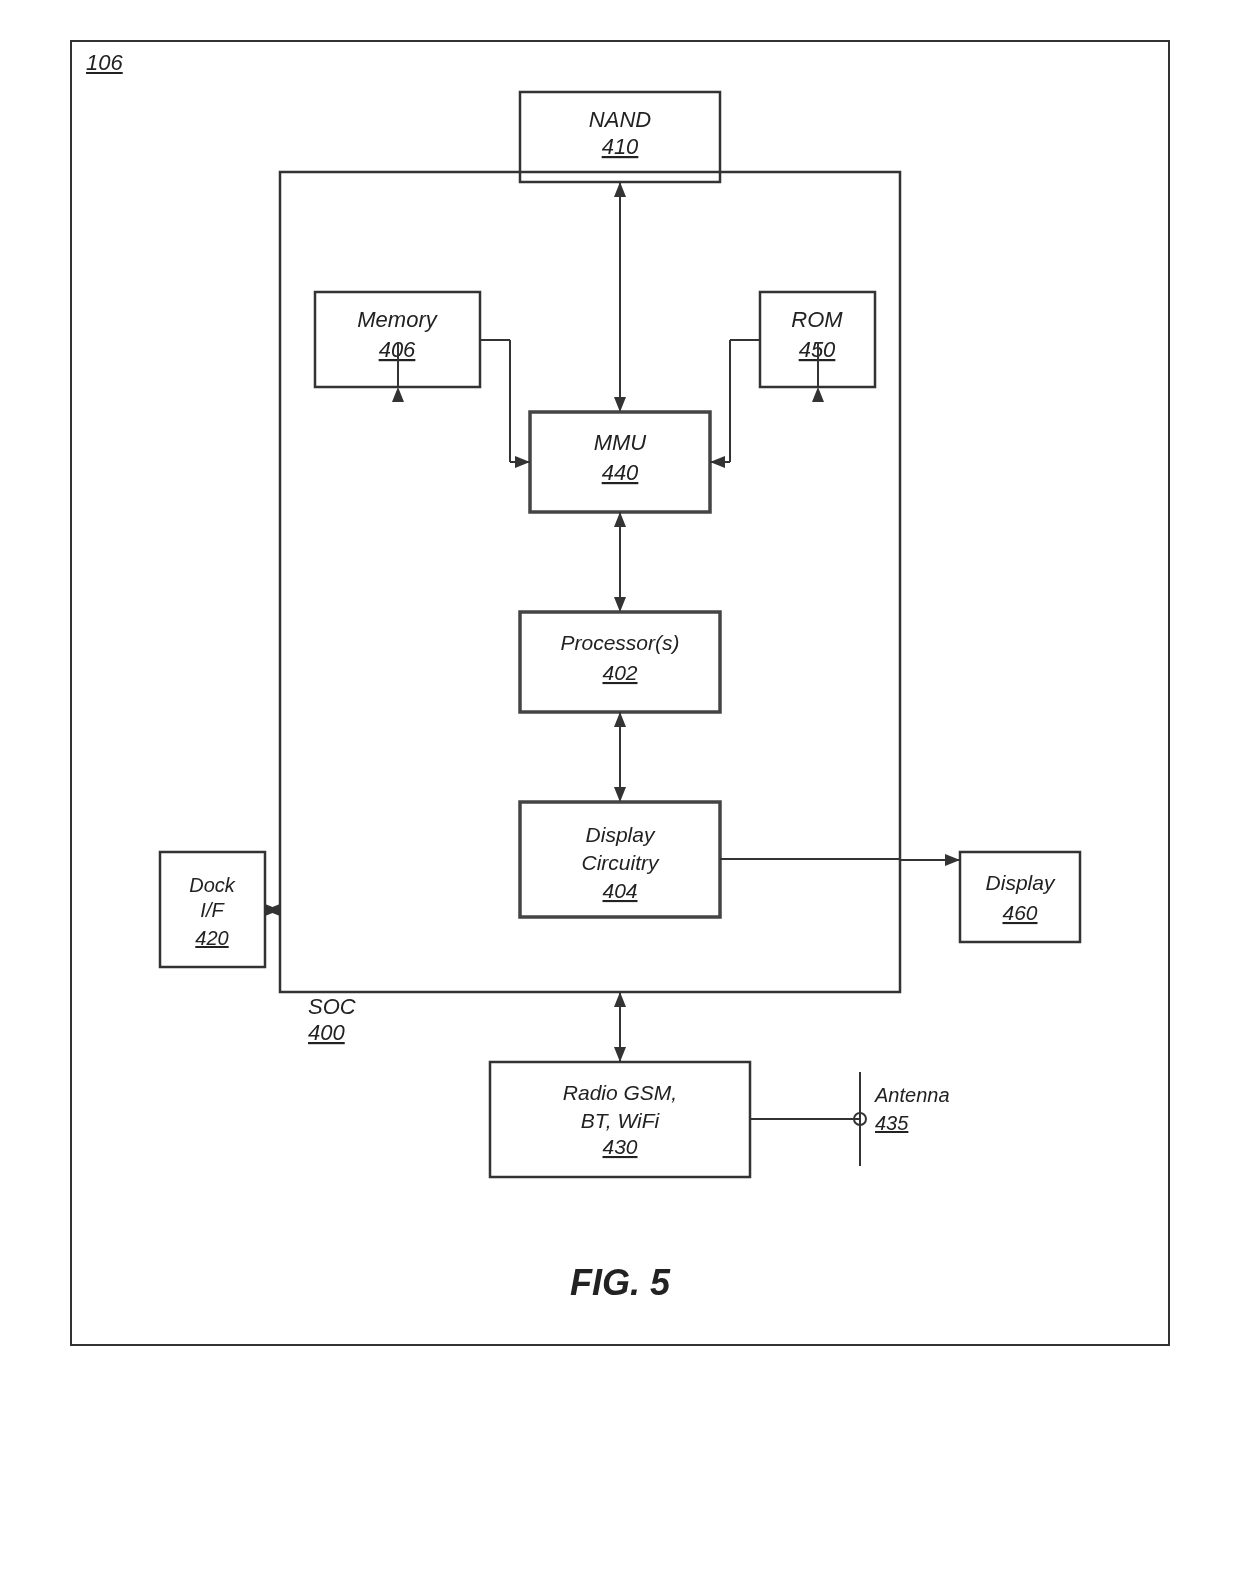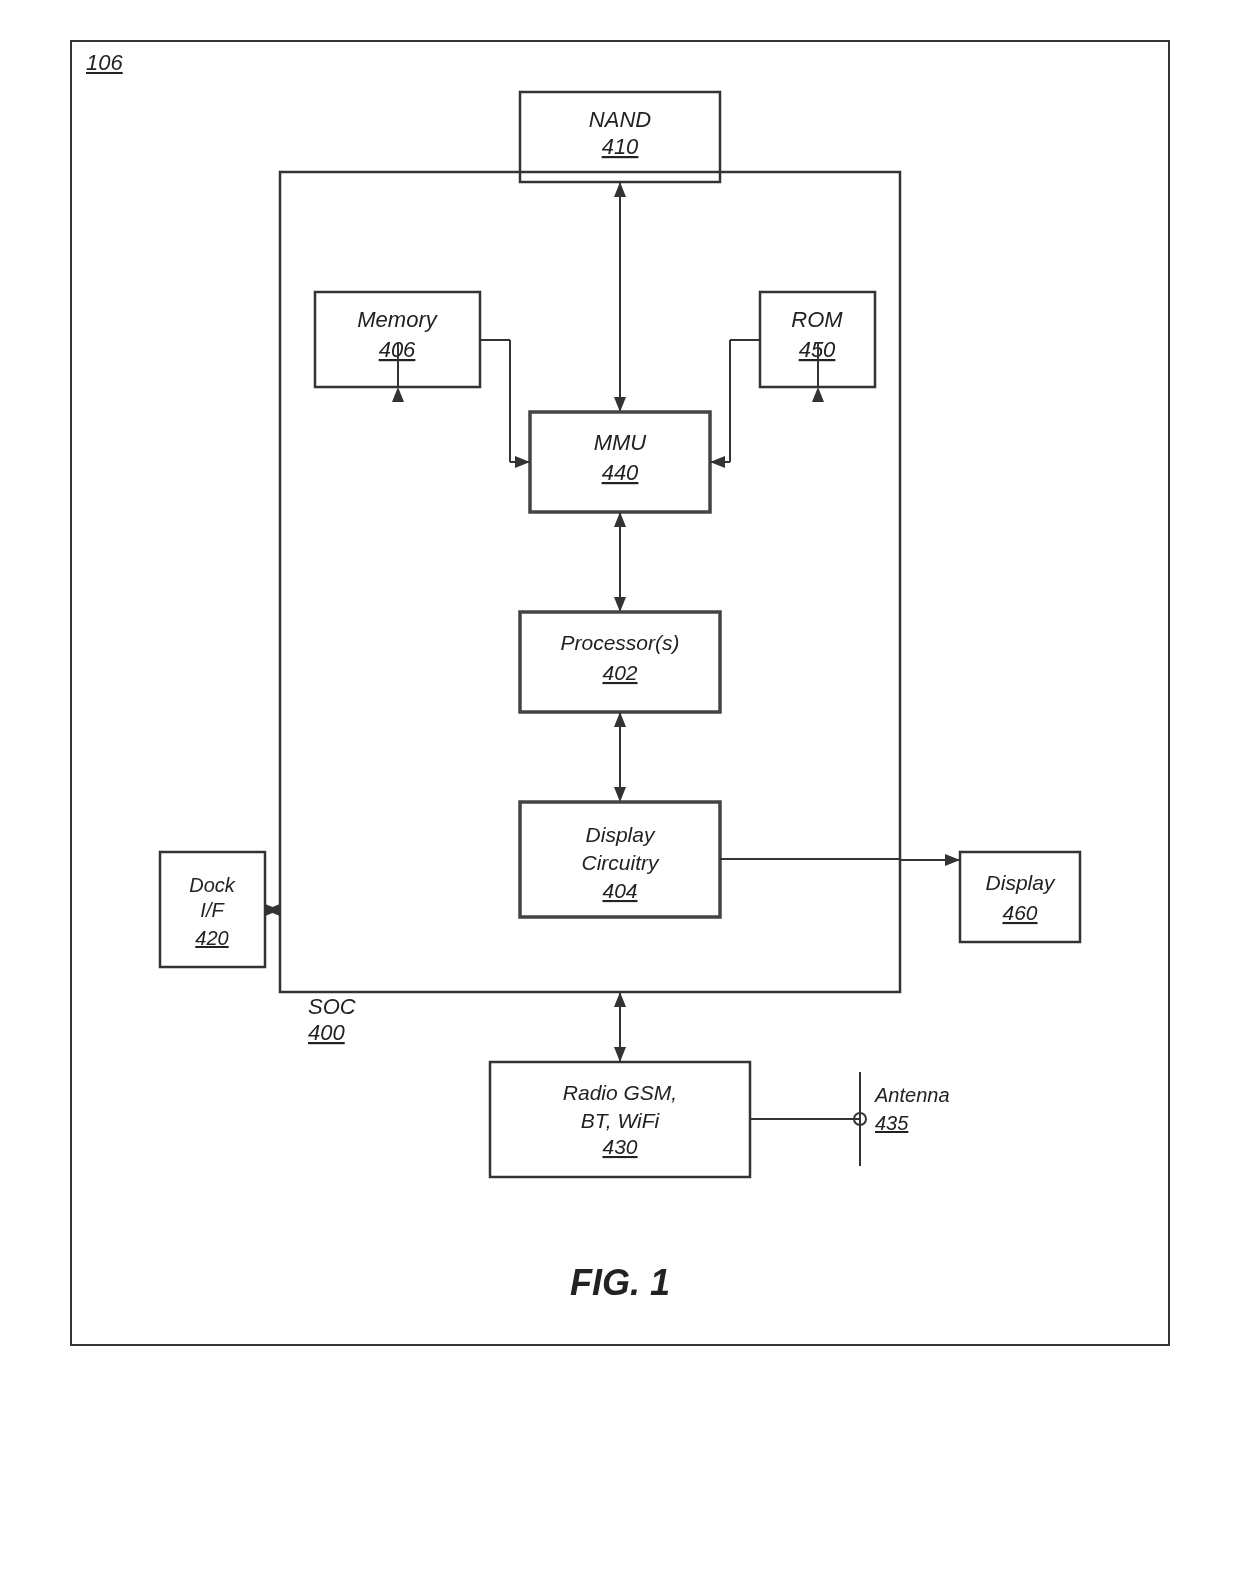--- a/index.html
+++ b/index.html
@@ -163,15 +163,15 @@
       <text x="880" y="818" text-anchor="middle" font-style="italic" font-size="21" fill="#222">Display</text>
       <text x="880" y="848" text-anchor="middle" font-style="italic" font-size="21" fill="#222" text-decoration="underline">460</text>
 
       <line x1="760" y1="788" x2="820" y2="788" stroke="#333" stroke-width="2"></line>
       <polygon points="820,788 805,782 805,794" fill="#333"></polygon>
 
       <line x1="580" y1="787" x2="760" y2="787" stroke="#333" stroke-width="2"></line>
 
     </svg>
 
-    <div class="fig-caption">FIG. 1</div>
+    <div class="fig-caption">FIG. 5</div>
   </div>
 </div>
 
 </body></html>

